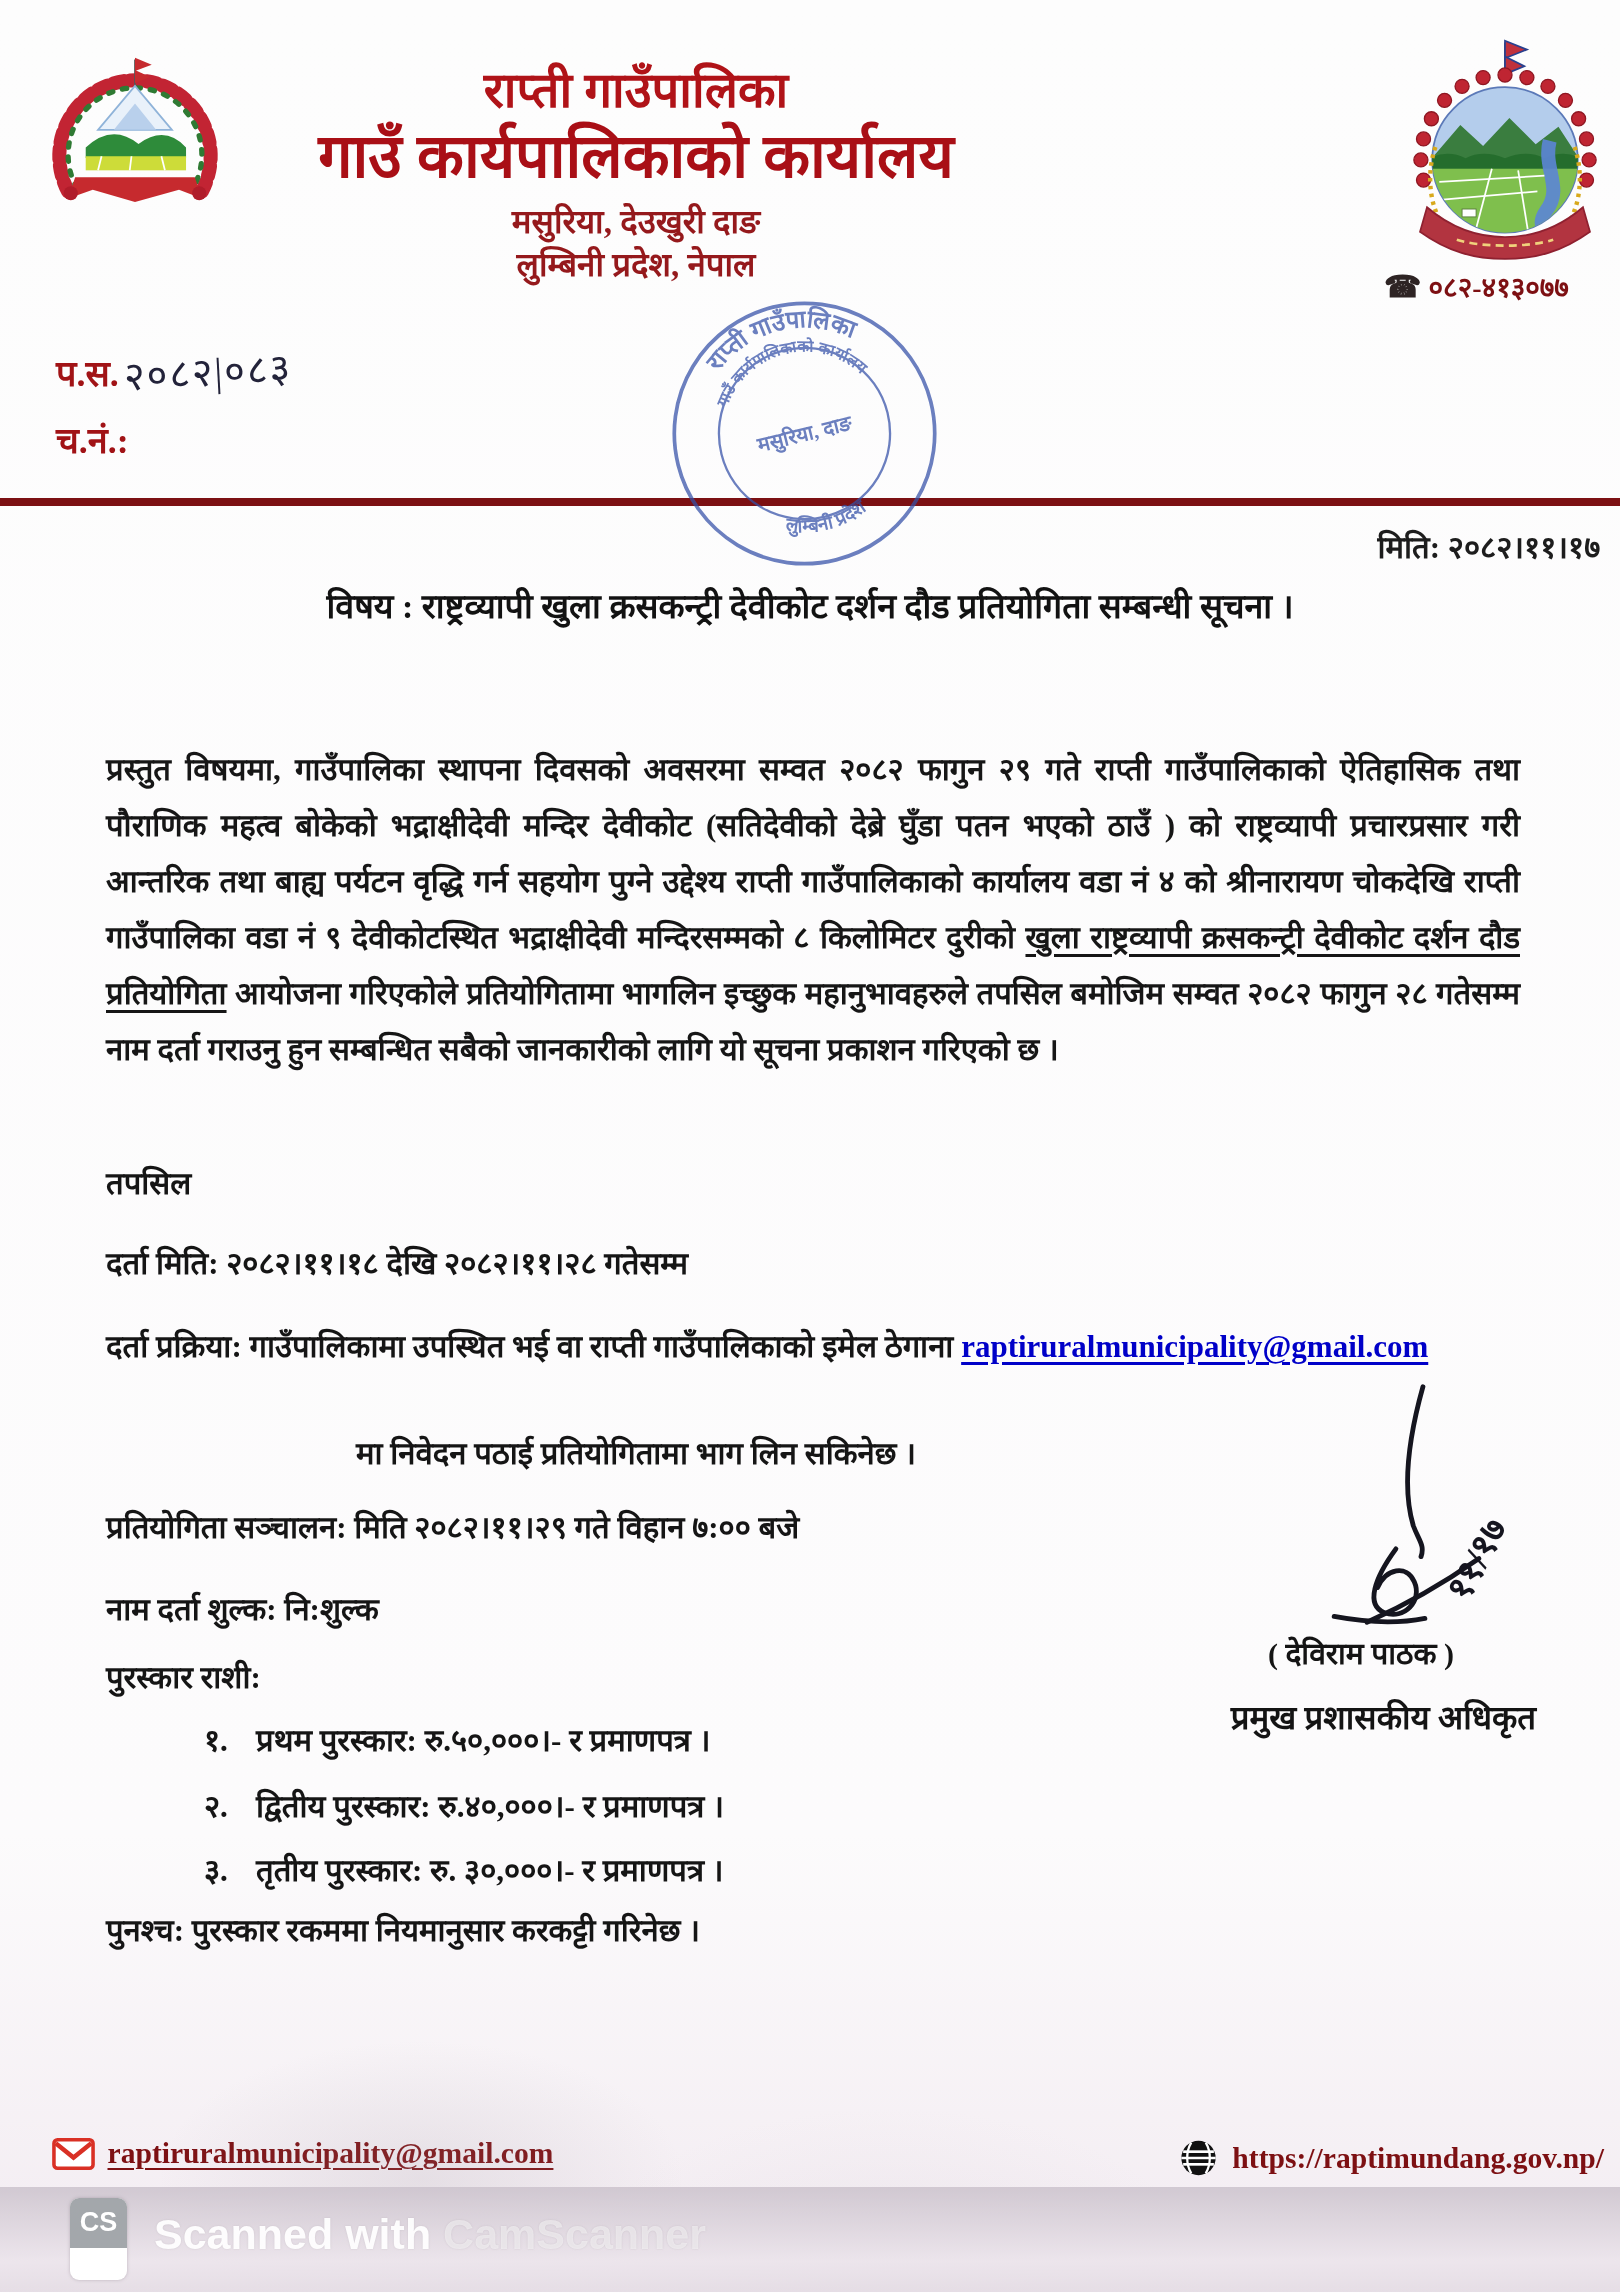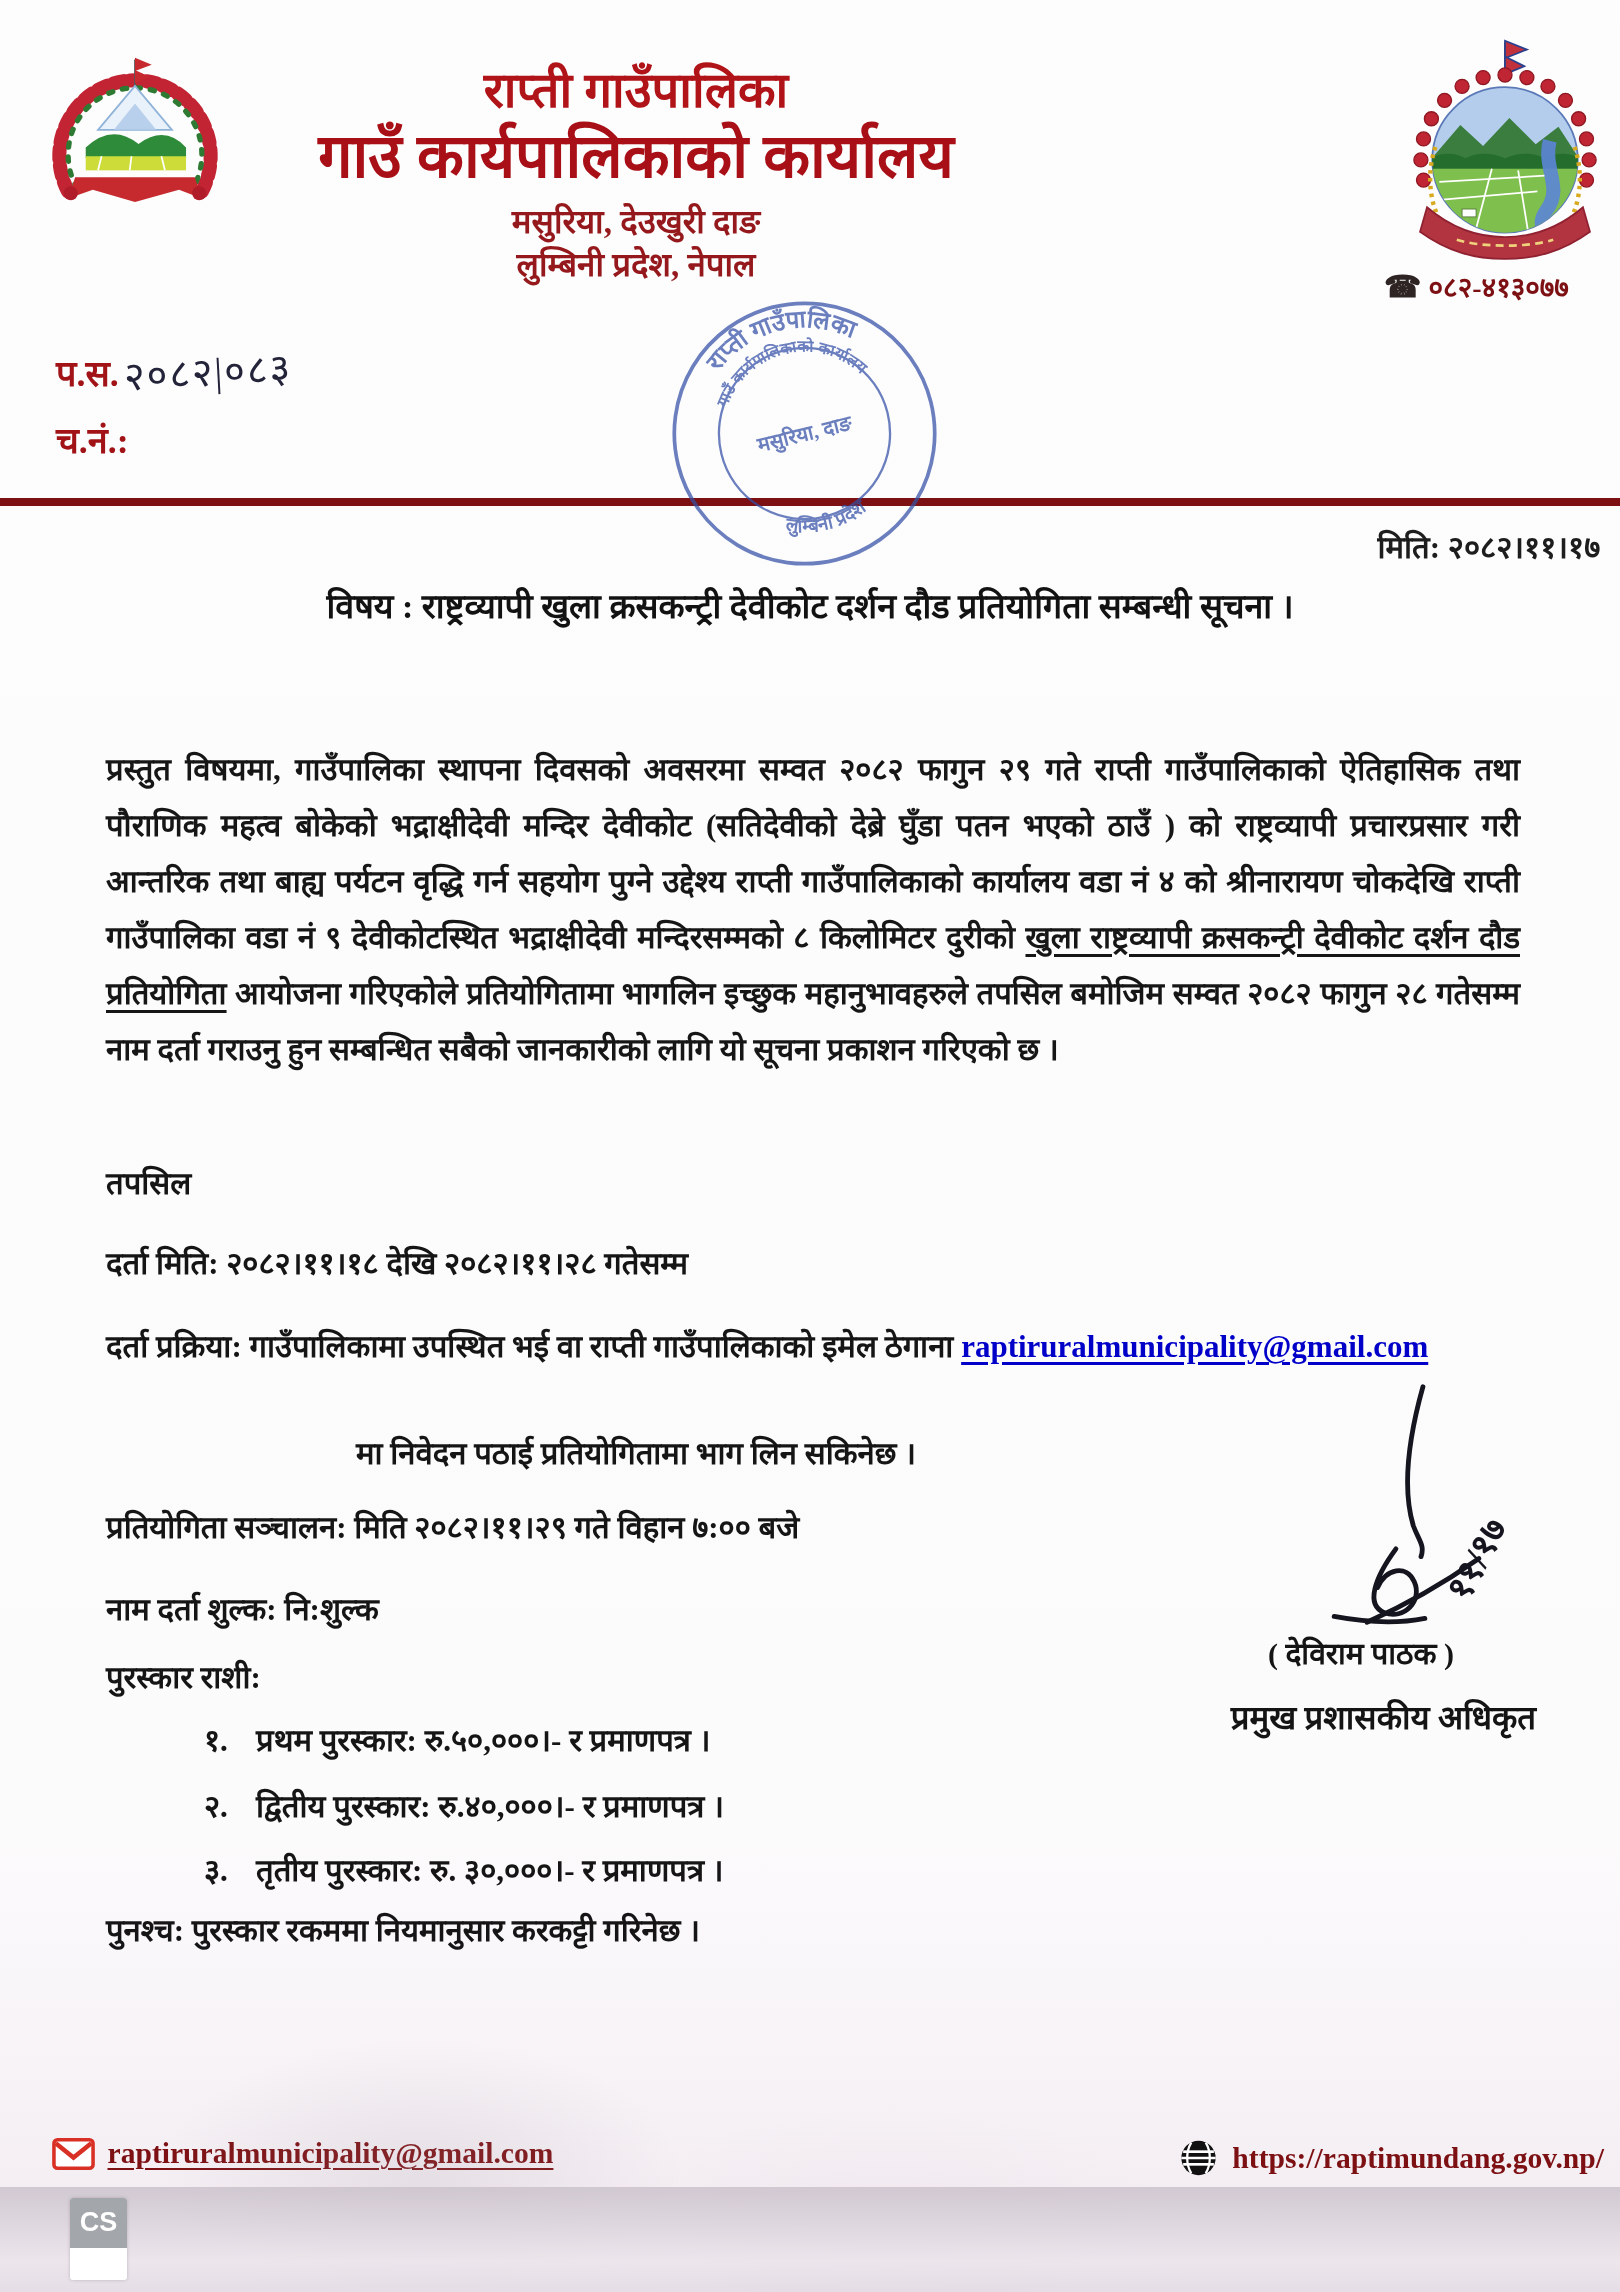--- a/index.html
+++ b/index.html
@@ -73,21 +73,21 @@
   .footer-email .txt{font-size:29.6px;font-weight:700;color:#7d1013;text-decoration:underline;text-decoration-thickness:1.8px;text-underline-offset:4.5px;}
   .footer-site{position:absolute;right:16px;top:2139px;display:flex;align-items:center;gap:10.7px;}
   .footer-site .txt{font-size:29.6px;font-weight:700;color:#7d1013;}
   .globe{width:47px;height:38px;}
 
   
   .scan-strip{
     position:absolute;left:0;right:0;top:2187px;height:106px;z-index:6;
     background:linear-gradient(180deg, rgba(203,194,204,0.85), rgba(236,229,236,0.9) 70%, rgba(228,220,228,0.85));
   }
-  .cs-badge{position:absolute;left:70px;top:10.7px;width:57px;height:82px;background:#fff;border-radius:3px;box-shadow:0 0 3.6px rgba(120,110,120,0.4);overflow:hidden;}
+  .cs-badge{position:absolute;left:70px;top:10.7px;width:57px;height:82px;background:#fff;border-radius:9px;box-shadow:0 0 3.6px rgba(120,110,120,0.4);overflow:hidden;}
   .cs-badge .band{height:50px;background:#a3a7ab;display:flex;align-items:center;justify-content:center;
     font-family:"Liberation Sans", sans-serif;font-weight:700;font-size:27px;color:#fff;}
   .scan-text{position:absolute;left:154px;top:23px;font-family:"Liberation Sans", sans-serif;font-size:43px;font-weight:700;color:rgba(255,255,255,0.95);white-space:nowrap;text-shadow:0 0 1.8px rgba(160,150,160,0.35);}
   .scan-text .brand{color:rgba(255,255,255,0.55);}
 </style>
 </head>
 <body>
 
 <div class="page">
 
@@ -255,16 +255,19 @@
       <line x1="9" y1="28" x2="43" y2="28" stroke="#fff" stroke-width="3"></line>
       <path d="M18,4 C12,14 12,28 18,38 M34,4 C40,14 40,28 34,38" fill="none" stroke="#fff" stroke-width="2.5"></path>
     </svg>
     <span class="txt">https://raptimundang.gov.np/</span>
   </div>
 
   <div class="scan-strip">
     <div class="cs-badge">
       <div class="band">CS</div>
     </div>
+    <div class="scan-text">
+      <span>Scanned with </span><span class="brand">CamScanner</span>
+    </div>
   </div>
 
 </div>
 
 
 </body></html>

